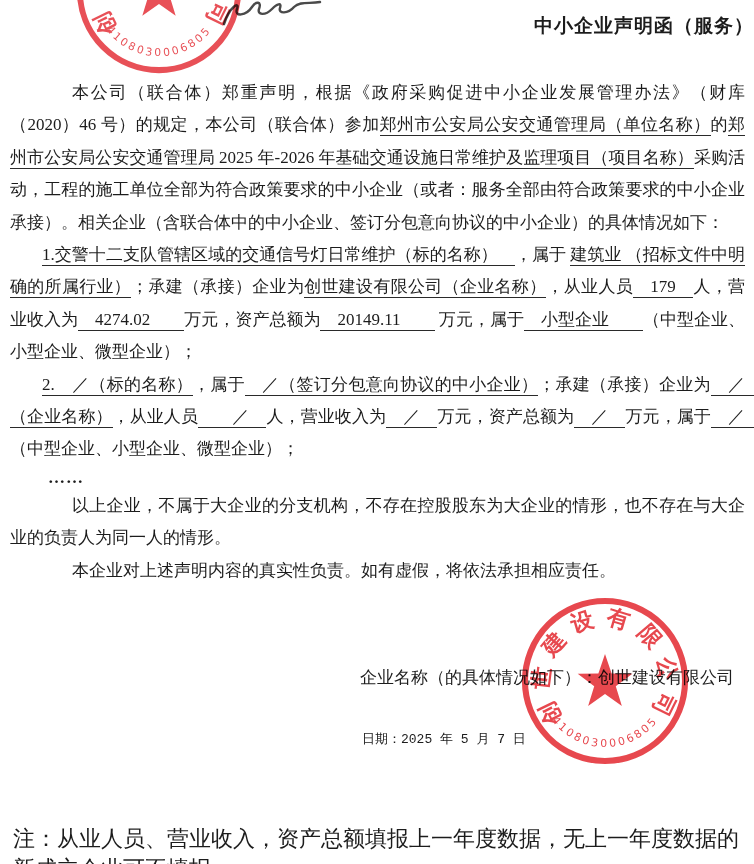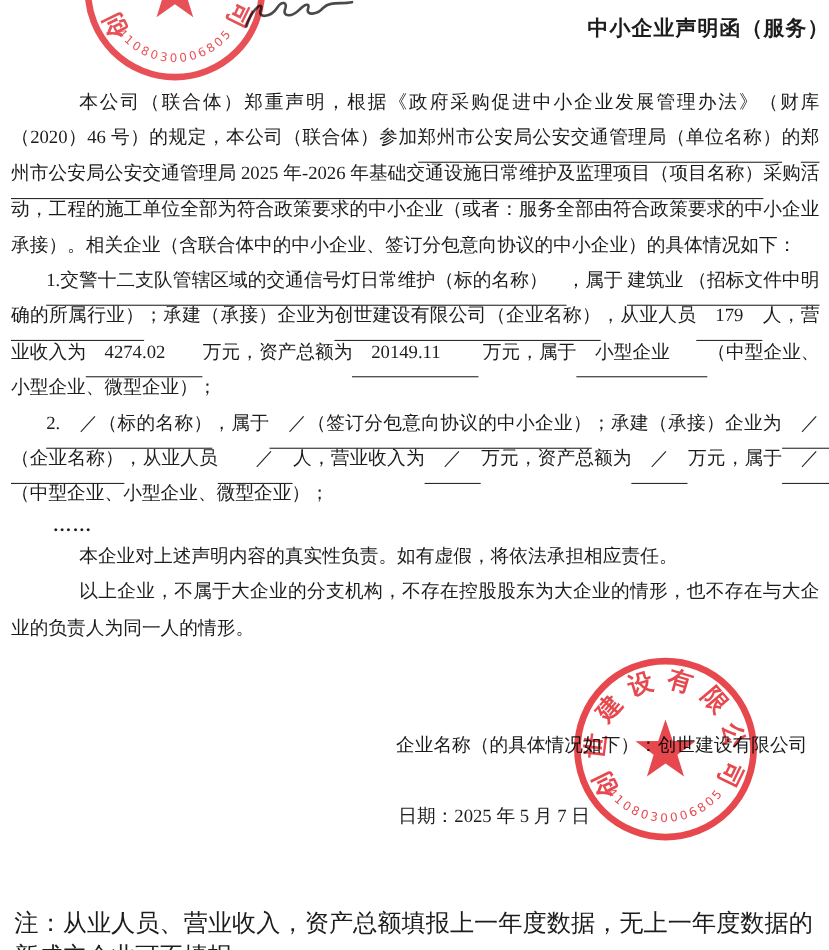--- a/index.html
+++ b/index.html
@@ -18,23 +18,23 @@
   }
   .body {
     position:absolute; top:77px; left:10px; width:735px;
     font-size:17px; line-height:32.4px; text-align:justify;
     text-justify:inter-character;
   }
   .p { margin:0; }
   .indent-a { text-indent:62px; }
   .indent-b { text-indent:32px;font-family:Liberation Serif, serif; }
   .dots { text-indent:38px; line-height:24px; font-weight:bold; letter-spacing:1px; }
-  .u { border-bottom:1px solid #2a2a2a; padding-bottom:13px; }
+  .u { border-bottom:1px solid #2a2a2a; padding-bottom:1px; }
   .sig-company { position:absolute; top:666px; left:360px; font-size:17px; white-space:nowrap; }
-  .sig-date { position:absolute; top:730px; left:362px; font-size:17px; white-space:nowrap; }
+  .sig-date { position:absolute; top:730px; left:362px; font-size:13px; white-space:nowrap;font-family:Liberation Mono, monospace; }
   .note { position:absolute; top:824px; left:13px; width:735px; font-size:22px; }
   .stamp { position:absolute; mix-blend-mode:multiply; }
   .stamp-top { left:73px; top:-95px; width:172px; height:172px; opacity:0.88; }
   .stamp-bottom { left:518px; top:594px; width:174px; height:174px; opacity:0.92; }
   .seal-name { font-size:26px; font-weight:bold; letter-spacing:11px;
     font-family:"Liberation Serif","DejaVu Serif",serif; }
   .seal-code { font-size:12.5px; letter-spacing:3px;
     font-family:"DejaVu Sans","Liberation Sans",sans-serif; }
   .scribble { position:absolute; left:222px; top:0px; width:104px; height:28px; }
 </style>
@@ -43,22 +43,22 @@
 
 <div class="page">
 
   <h1 class="title">中小企业声明函（服务）</h1>
 
   <div class="body">
     <p class="p indent-a"><span>本公司（联合体）郑重声明，根据《政府采购促进中小企业发展管理办法》（财库（2020）46 号）的规定，本公司（联合体）参加</span><span class="u">郑州市公安局公安交通管理局（单位名称）</span><span>的</span><span class="u">郑州市公安局公安交通管理局 2025 年-2026 年基础交通设施日常维护及监理项目（项目名称）</span><span>采购活动，工程的施工单位全部为符合政策要求的中小企业（或者：服务全部由符合政策要求的中小企业承接）。相关企业（含联合体中的中小企业、签订分包意向协议的中小企业）的具体情况如下：</span></p>
     <p class="p indent-b"><span class="u">1.交警十二支队管辖区域的交通信号灯日常维护（标的名称）　</span><span>，属于 </span><span class="u">建筑业 （招标文件中明确的所属行业）</span><span>；承建（承接）企业为</span><span class="u">创世建设有限公司（企业名称）</span><span>，从业人员</span><span class="u">　179　</span><span>人，营业收入为</span><span class="u">　4274.02　　</span><span>万元，资产总额为</span><span class="u">　20149.11　　</span><span> 万元，属于</span><span class="u">　小型企业　　</span><span>（中型企业、小型企业、微型企业）；</span></p>
     <p class="p indent-b"><span class="u">2.　／（标的名称）</span><span>，属于</span><span class="u">　／（签订分包意向协议的中小企业）</span><span>；承建（承接）企业为</span><span class="u">　／　（企业名称）</span><span>，从业人员</span><span class="u">　　／　</span><span>人，营业收入为</span><span class="u">　／　</span><span>万元，资产总额为</span><span class="u">　／　</span><span>万元，属于</span><span class="u">　／　</span><span>（中型企业、小型企业、微型企业）；</span></p>
     <p class="p dots">……</p>
+    <p class="p indent-a">以上企业，不属于大企业的分支机构，不存在控股股东为大企业的情形，也不存在与大企业的负责人为同一人的情形。</p>
     <p class="p indent-a">本企业对上述声明内容的真实性负责。如有虚假，将依法承担相应责任。</p>
-    <p class="p indent-a">以上企业，不属于大企业的分支机构，不存在控股股东为大企业的情形，也不存在与大企业的负责人为同一人的情形。</p>
   </div>
 
   <div class="sig-company">
     <span>企业名称（的具体情况如下）：</span><span>创世建设有限公司</span>
   </div>
   <div class="sig-date">日期：2025 年 5 月 7 日</div>
 
   <div class="note">注：从业人员、营业收入，资产总额填报上一年度数据，无上一年度数据的新成立企业可不填报。</div>
 
   <svg class="scribble" viewBox="0 0 104 28">

